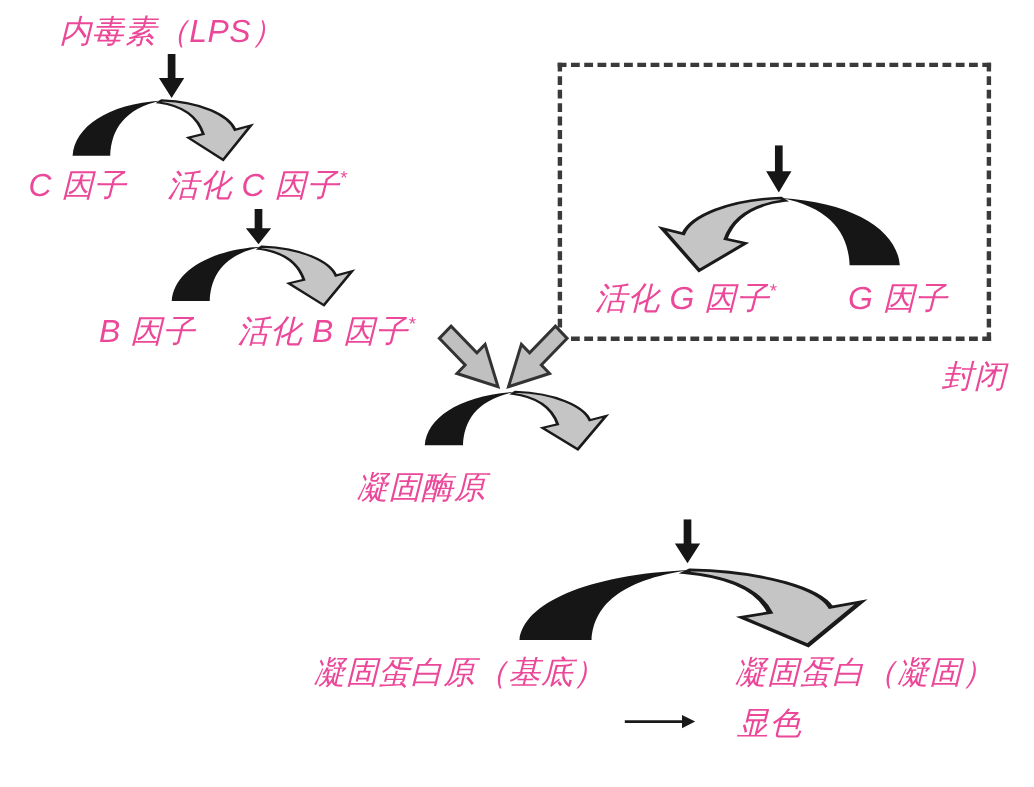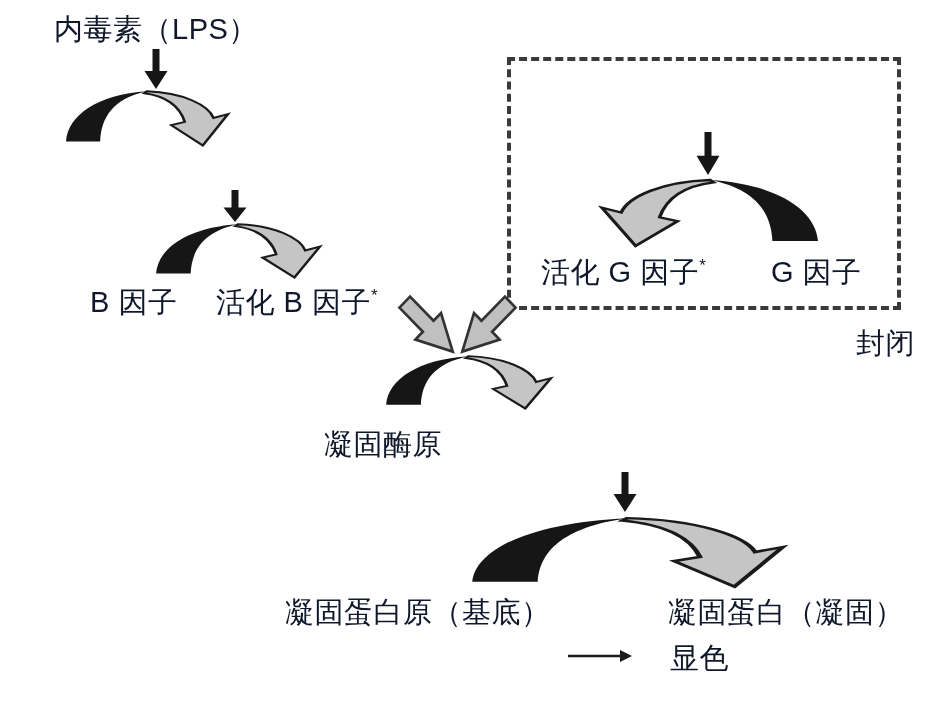--- a/index.html
+++ b/index.html
@@ -8,23 +8,24 @@
     width: 940px;
     height: 715px;
     background: #ffffff;
     overflow: hidden;
     font-family: "Liberation Sans", sans-serif;
   }
   .lbl {
     position: absolute;
     font-size: 29px;
     line-height: 34px;
-    color: #0f172a;
+    color: #ec4899;
     white-space: nowrap;
     letter-spacing: 0.5px;
+    font-style: italic;
   }
   .lbl sup {
     font-size: 17px;
     line-height: 0;
     vertical-align: super;
   }
   .shape { position: absolute; display: block; }
   .dashed-box {
     position: absolute;
     left: 507px; top: 57px;
@@ -61,20 +62,22 @@
   <div class="lbl" style="left:54px; top:12px">内毒素（LPS）</div>
 
   <svg class="shape" style="left:144px; top:49px; width:24px; height:40px" viewBox="0 0 24 40" preserveAspectRatio="none">
       <use href="#sym-darr"></use>
     </svg>
 
   <svg class="shape" style="left:57px; top:88px; width:180px; height:60px" viewBox="0 0 200 92" preserveAspectRatio="none">
       <use href="#sym-hump"></use>
     </svg>
 
+  <div class="lbl" style="left:26px; top:152px">C 因子</div>
+  <div class="lbl" style="left:152px; top:152px"><span>活化 C 因子</span><sup>*</sup></div>
 
   <svg class="shape" style="left:223px; top:190px; width:24px; height:32px" viewBox="0 0 24 40" preserveAspectRatio="none">
       <use href="#sym-darr"></use>
     </svg>
 
   <svg class="shape" style="left:147px; top:221px; width:182px; height:59px" viewBox="0 0 200 92" preserveAspectRatio="none">
       <use href="#sym-hump"></use>
     </svg>
 
   <div class="lbl" style="left:216px; top:285px"><span>活化 B 因子</span><sup>*</sup></div>

